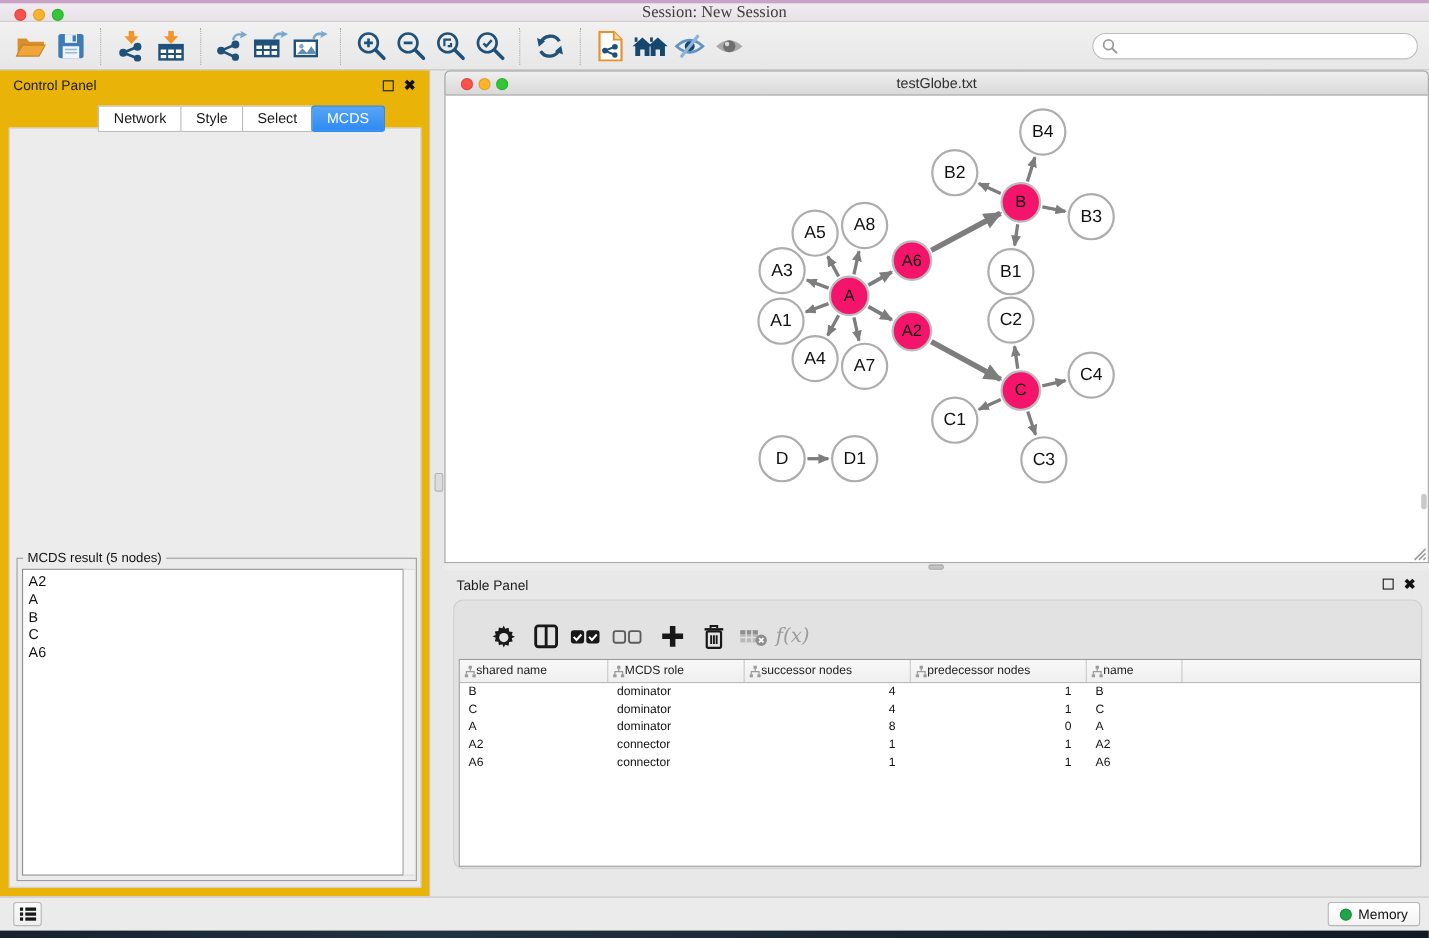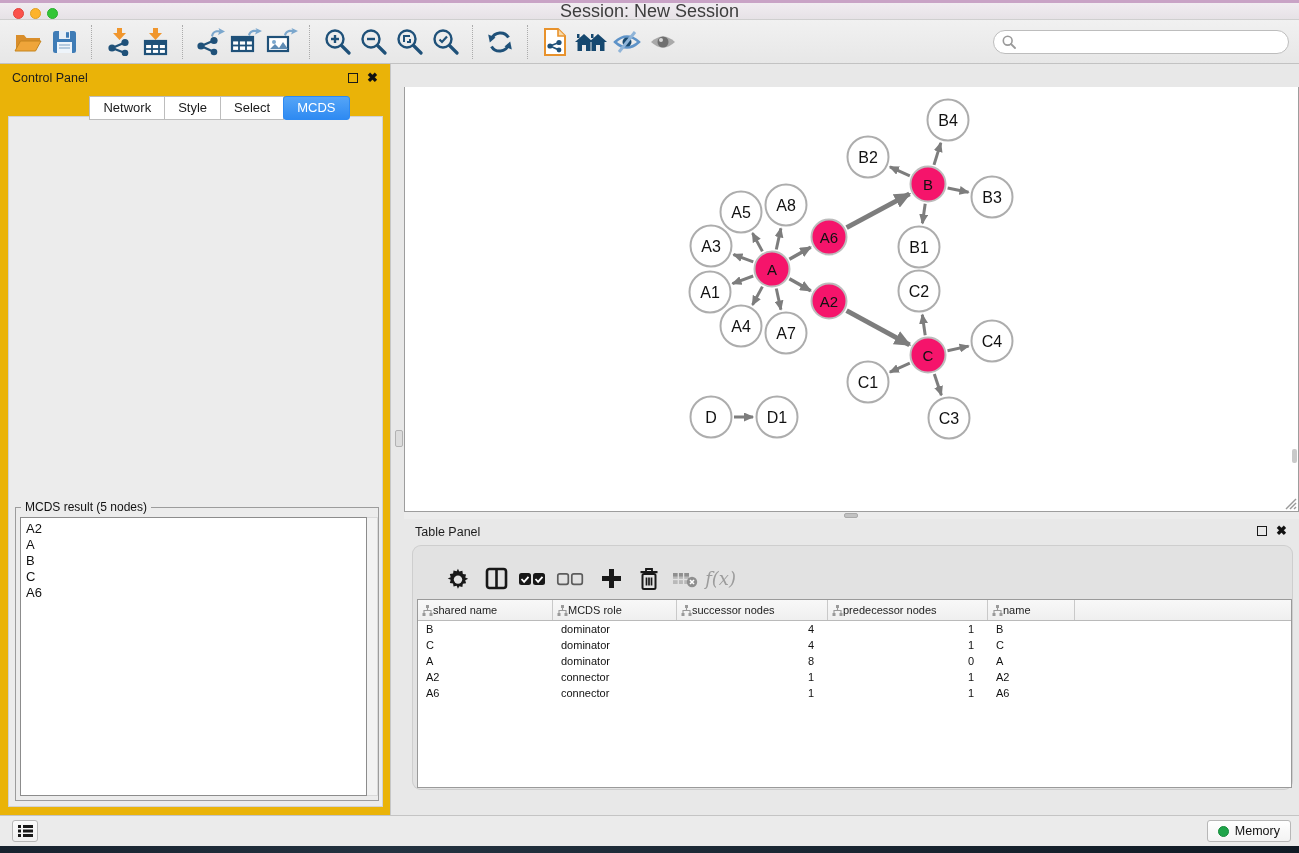--- a/index.html
+++ b/index.html
@@ -3,21 +3,21 @@
 <meta charset="utf-8">
 <style>
   * { margin:0; padding:0; box-sizing:border-box; }
   html,body { width:1299px; height:853px; }
   body { font-family:"Liberation Sans", sans-serif; background:#e8e8e8; }
   .app { position:relative; width:1299px; height:853px; overflow:hidden; background:#e8e8e8; }
 
   
   .titlebar { position:absolute; left:0; top:0; width:1299px; height:20px;
     background:linear-gradient(#f1ecf1,#e6e2e6); border-top:3px solid #c9a3c6;
-    border-bottom:1px solid #cfcfcf; text-align:center; font-size:18px; color:#3d3d3d; line-height:16px; }
+    border-bottom:1px solid #cfcfcf; text-align:center; font-size:15px; color:#3d3d3d; line-height:16px;font-family:Liberation Serif, serif; }
   .tl { position:absolute; border-radius:50%; width:11px; height:11px; top:5px; }
   .tl.red   { left:13px; background:#fb514b; border:1px solid #e1433c; }
   .tl.yel   { left:30px; background:#fdb32c; border:1px solid #e0a023; }
   .tl.grn   { left:47px; background:#33c637; border:1px solid #2bae2f; }
 
   
   .toolbar { position:absolute; left:0; top:20px; width:1299px; height:44px;
     background:linear-gradient(#f1f1f1,#e7e7e7); border-bottom:1px solid #c2c2c2;
     display:flex; align-items:center; padding-left:10px; }
   .tbtn { width:36px; height:36px; display:flex; align-items:center; justify-content:center; flex:0 0 auto; }
@@ -287,20 +287,26 @@
             <div>C</div>
             <div>A6</div>
           </div>
         <div class="mcds-scroll"></div>
       </div>
     </div>
   </div>
 
   <div class="split-thumb"></div>
   <div class="nwin">
+    <div class="nw-title">
+      <span class="tl red"></span>
+      <span class="tl yel"></span>
+      <span class="tl grn"></span>
+      <span>testGlobe.txt</span>
+    </div>
     <div class="nw-canvas" id="graph-canvas">
       <svg id="graph-svg" width="893" height="425">
           <defs>
             <marker id="arr" markerWidth="3.6" markerHeight="3" refX="3" refY="1.5" orient="auto">
               <path d="M0,0 L3.4,1.5 L0,3 z" fill="#7d7d7d"></path>
             </marker>
           </defs>
           <line x1="357.4" y1="164.4" x2="347.5" y2="146.1" stroke="#7d7d7d" stroke-width="3" marker-end="url(#arr)"></line>
           <line x1="371.3" y1="162.5" x2="375.9" y2="141.4" stroke="#7d7d7d" stroke-width="3" marker-end="url(#arr)"></line>
           <line x1="348.3" y1="174.9" x2="328.5" y2="167.5" stroke="#7d7d7d" stroke-width="3" marker-end="url(#arr)"></line>

